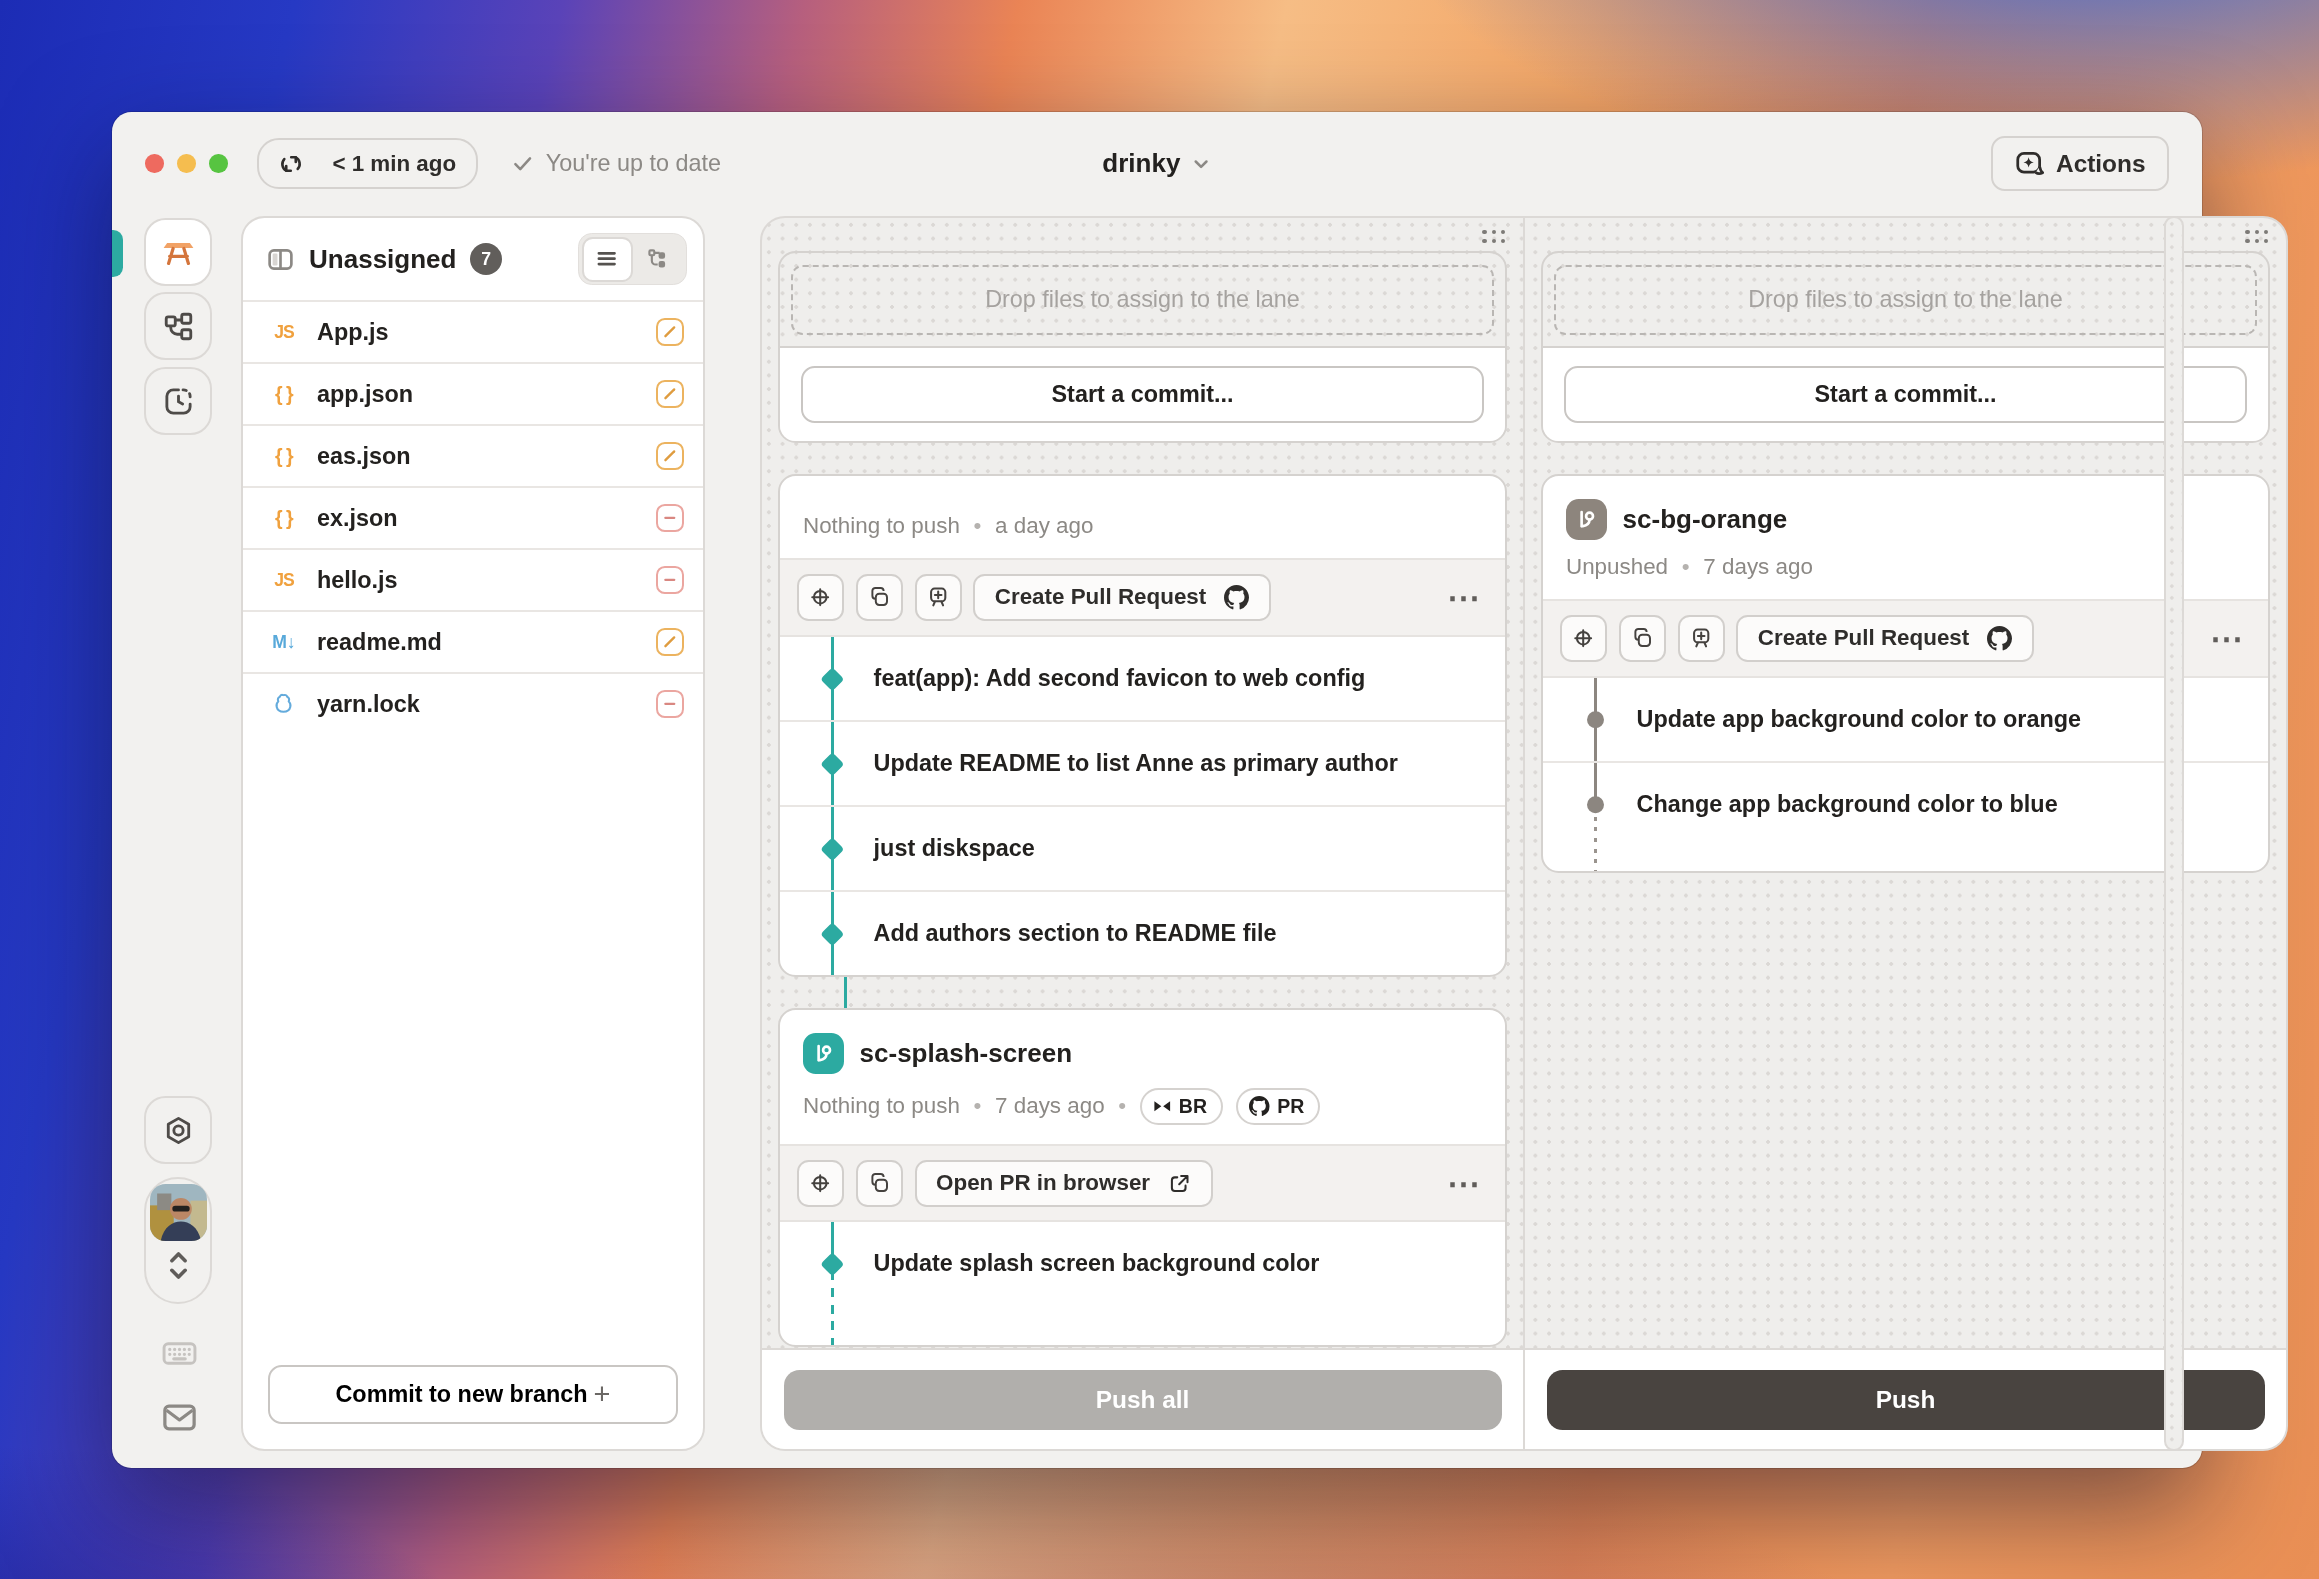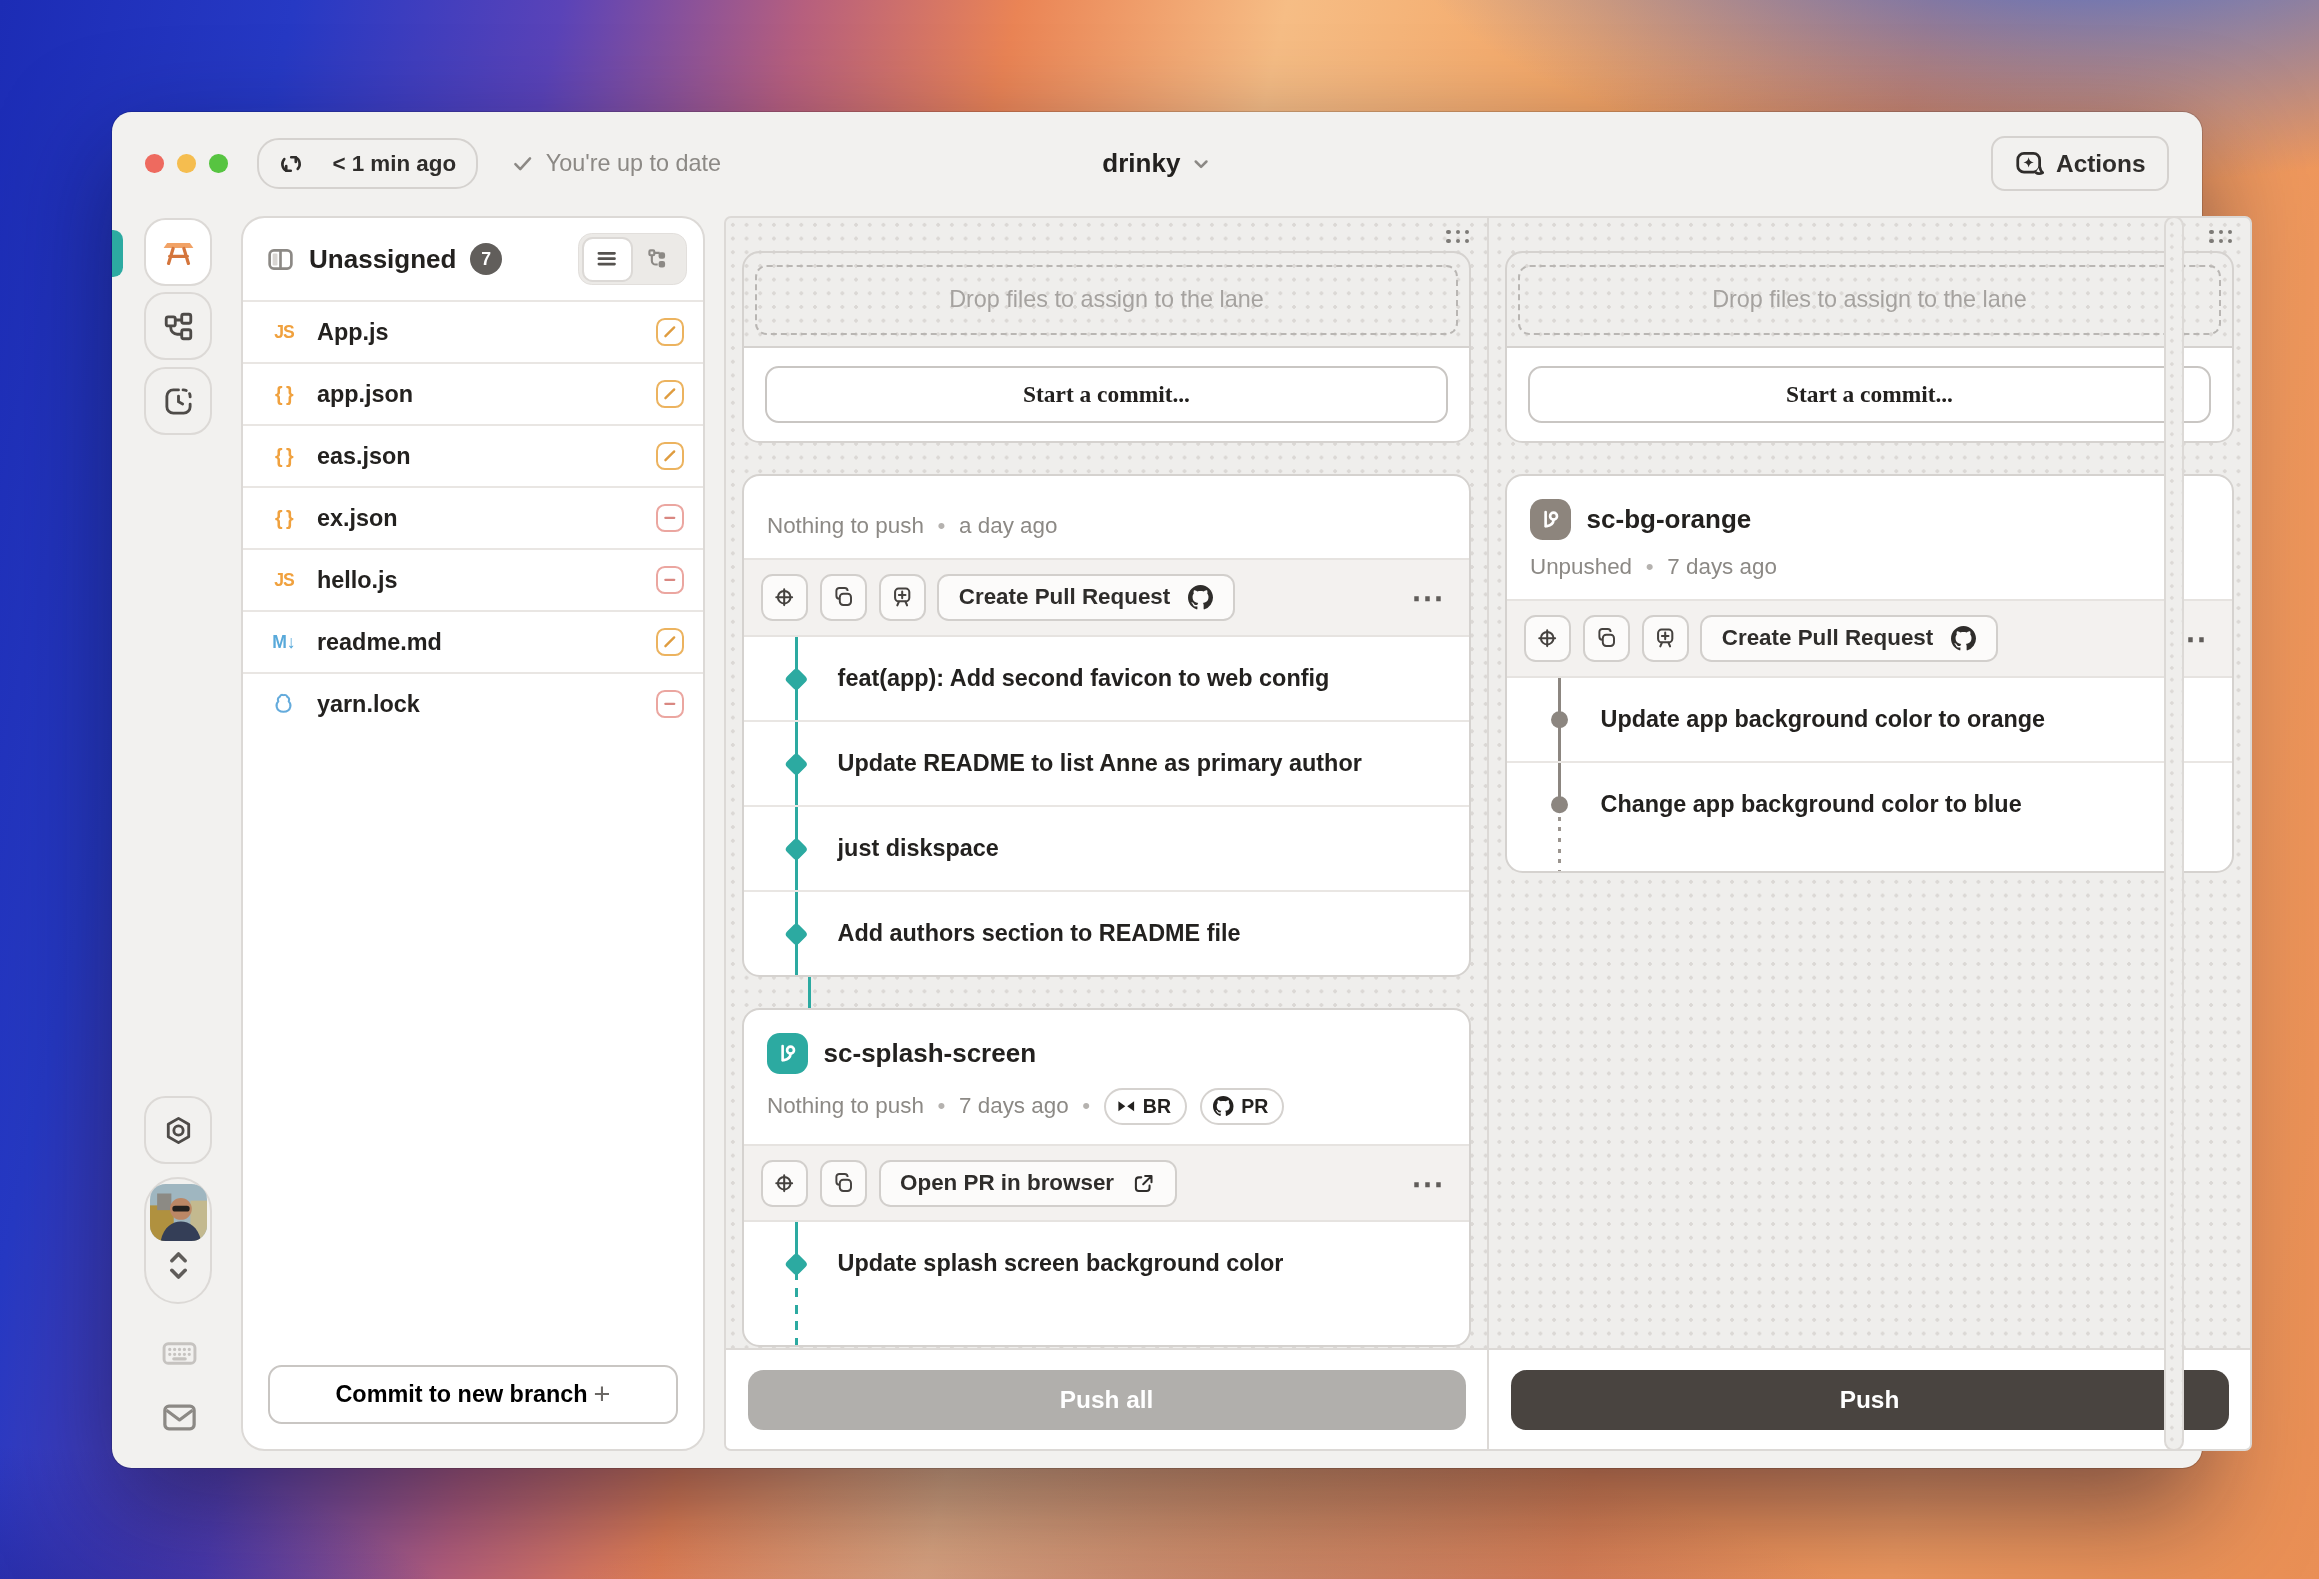--- a/index.html
+++ b/index.html
@@ -66,36 +66,36 @@
   .f-md{color:#58a9da; font-size:17.6px;}
   .f-name{font-size:23.4px; font-weight:600;}
   .f-status{margin-left:auto; width:28px; height:28px; border-radius:8.8px; display:flex; align-items:center; justify-content:center;}
   .st-mod{border:2.4px solid #ecb35f;}
   .st-del{border:2.4px solid #eba6a0;}
   .fp-spacer{flex:1;}
   .commit-new{flex:0 0 auto; margin:25px; height:59px; border:2px solid #c9c6c3; border-radius:13.7px; background:#fff;
     display:flex; align-items:center; justify-content:center; gap:6px; font-size:23.4px; font-weight:600; cursor:pointer;}
   .plus-g{font-size:29px; font-weight:400; color:#6b6865;}
   
-  .lanes{position:absolute; left:612px; top:104px; width:1528px; height:1235px; border:2px solid var(--border);
-    border-radius:7px; overflow:hidden; display:flex;
+  .lanes{position:absolute; left:648px; top:104px; width:1528px; height:1235px; border:2px solid var(--border);
+    border-radius:25px; overflow:hidden; display:flex;
     background-color:var(--lane-bg);
     background-image:radial-gradient(var(--dot) 1.7px, transparent 1.9px); background-size:13.7px 13.7px;}
   .lane{flex:1 1 0; min-width:0; display:flex; flex-direction:column; position:relative;}
   .lane + .lane{border-left:2px solid var(--border);}
   .lane-scroll{flex:1; overflow:hidden; position:relative; padding:0 15.6px;}
   .drag-handle{position:absolute; top:11.7px; right:17.6px; display:grid; grid-template-columns:repeat(3,4.4px); gap:4.9px; cursor:grab;}
   .drag-handle span{width:4.4px;height:4.4px;border-radius:50%;background:#7d7a77;}
   .composer{margin-top:33px; border:2px solid var(--card-border); border-radius:17.6px; overflow:hidden;}
   .drop-zone{padding:11.7px;}
   .drop-dash{border:2px dashed #b9b6b3; border-radius:11.7px; height:70px; display:flex; align-items:center; justify-content:center;
     color:#a5a29f; font-size:23.4px;}
   .composer-bottom{background:#fff; border-top:2px solid var(--card-border); padding:17.6px 21.5px;}
   .start-commit{width:100%; height:57px; background:#fff; border:2px solid #c9c6c3; border-radius:13.7px;
-    font-family:Liberation Serif, serif; font-size:23.4px; font-weight:700; color:var(--text); cursor:pointer;}
+    font-family:Liberation Sans, sans-serif; font-size:23.4px; font-weight:700; color:var(--text); cursor:pointer;}
   .branch-card{margin-top:31px; background:#fff; border:2px solid var(--card-border); border-radius:17.6px; overflow:hidden;}
   .bc-header{padding:23.4px 23.4px 19.5px;}
   .bc-titlerow{display:flex; align-items:center; gap:15.6px;}
   .branch-ic{width:41px;height:41px;border-radius:12.7px;display:flex;align-items:center;justify-content:center;flex:0 0 auto;}
   .branch-ic.teal{background:var(--teal);} .branch-ic.gray{background:var(--warm-gray);}
   .bc-name{font-size:26px; font-weight:700;}
   .bc-sub{margin-top:13.7px; display:flex; align-items:center; gap:13.7px; font-size:22.4px; color:var(--dim);}
   .sep{color:#b5b2af;}
   .pill{display:flex; align-items:center; gap:7.8px; height:37px; padding:0 13.7px 0 10.7px; border:2px solid var(--card-border);
     border-radius:974px; font-size:19.5px; font-weight:700; color:var(--text); background:#fff; cursor:pointer;}

